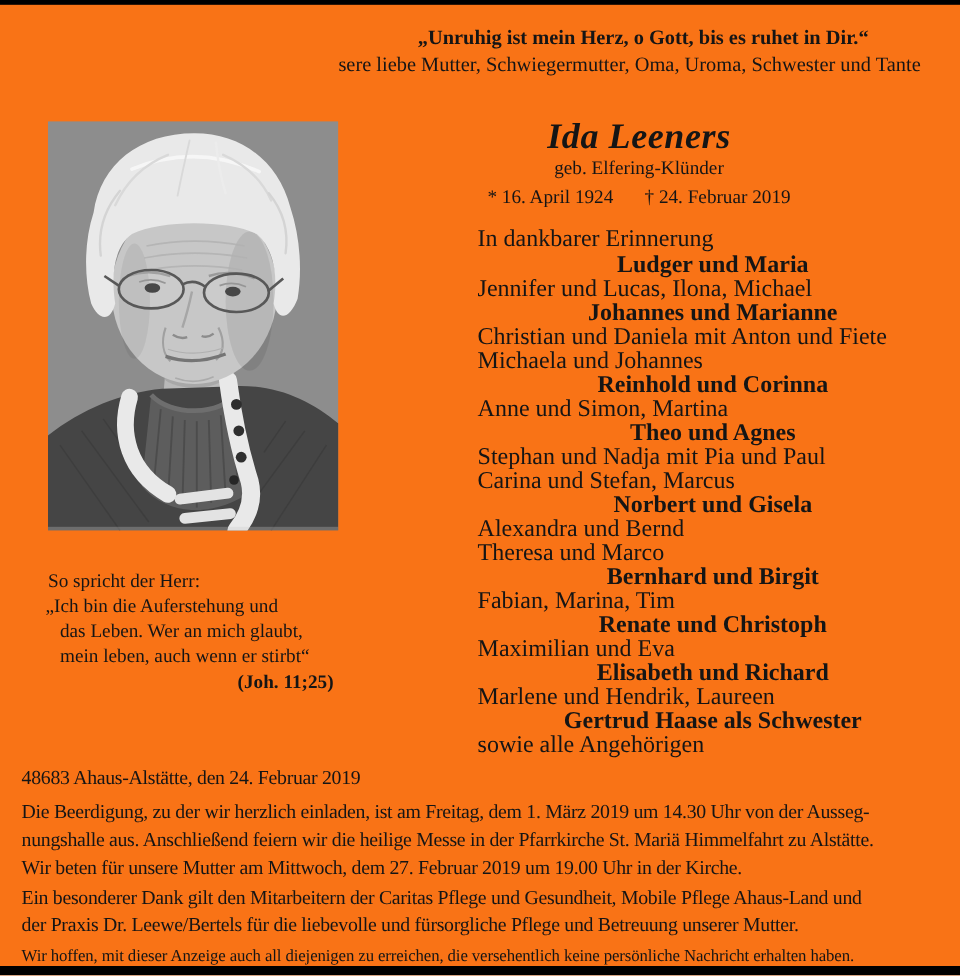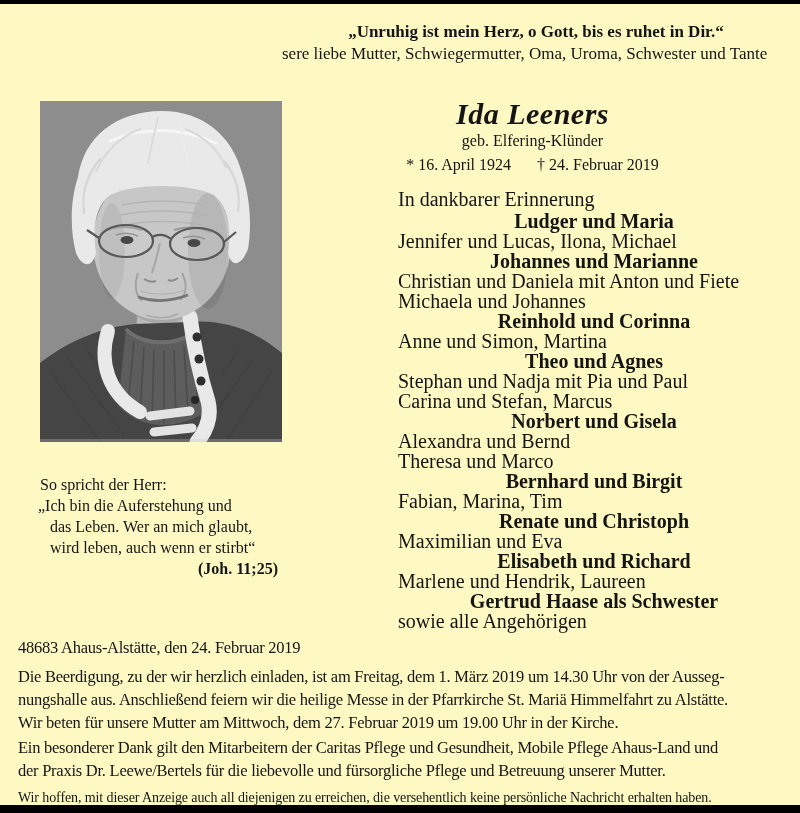--- a/index.html
+++ b/index.html
@@ -1,17 +1,17 @@
 <!DOCTYPE html>
 <html><head>
 <meta charset="utf-8">
 <style>
   html,body{margin:0;padding:0;background:#ffffff;}
   #page{
-    position:relative;width:800px;height:813px;background:#fef9c3;overflow:hidden;
+    position:relative;width:800px;height:813px;background:#f97316;overflow:hidden;
     font-family:"Liberation Serif","DejaVu Serif",serif;color:#151515;
   }
   .abs{position:absolute;}
   #top-bar{left:0;top:0;width:800px;height:4px;background:#000;}
   #bottom-bar{left:0;top:805px;width:800px;height:8px;background:#000;}
 
   
   #header{left:280px;top:20px;width:512px;}
   #motto{font-weight:bold;font-size:17px;line-height:23px;text-align:center;white-space:nowrap;}
   .intro-line{font-size:17px;line-height:22px;white-space:nowrap;padding-left:2px;}
@@ -165,21 +165,21 @@
         <path d="M184,141 L196,131" fill="none"></path>
       </g>
       <rect y="338" width="242" height="3" fill="#c9c9c9" opacity="0.3"></rect>
     </svg>
   </div>
 
   <div id="scripture" class="abs">
     <div class="sc-0">So spricht der Herr:</div>
     <div class="sc-1">„Ich bin die Auferstehung und</div>
     <div class="sc-2">das Leben. Wer an mich glaubt,</div>
-    <div class="sc-3">wird leben, auch wenn er stirbt“</div>
+    <div class="sc-3">mein leben, auch wenn er stirbt“</div>
     <div id="scripture-ref">(Joh. 11;25)</div>
   </div>
 
   <div id="remembrance" class="abs">
     <div id="remembrance-title">In dankbarer Erinnerung</div>
     <div>
       <div class="mourner b">Ludger und Maria</div>
       <div class="mourner">Jennifer und Lucas, Ilona, Michael</div>
       <div class="mourner b">Johannes und Marianne</div>
       <div class="mourner">Christian und Daniela mit Anton und Fiete</div>

